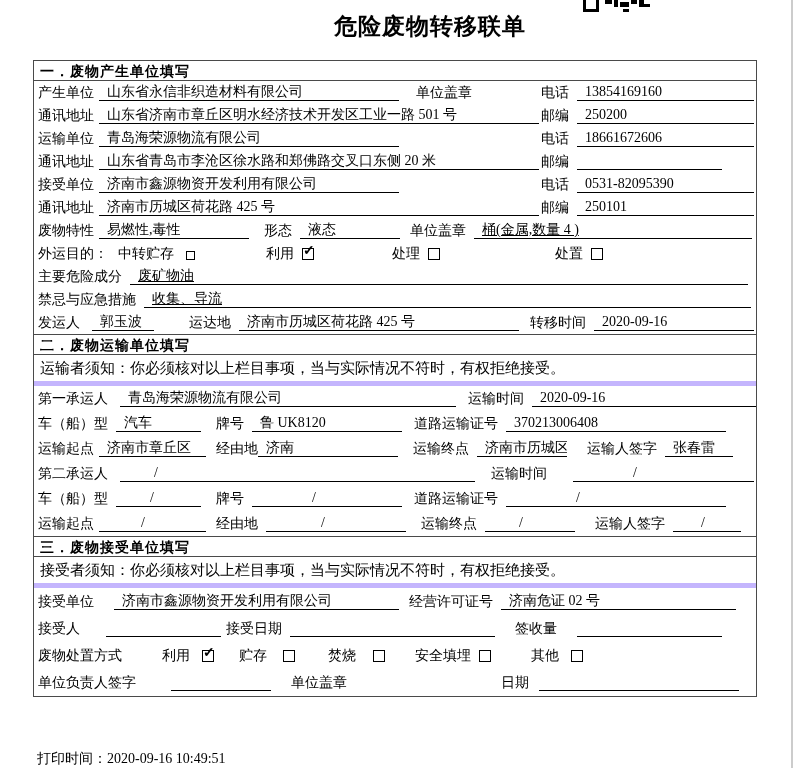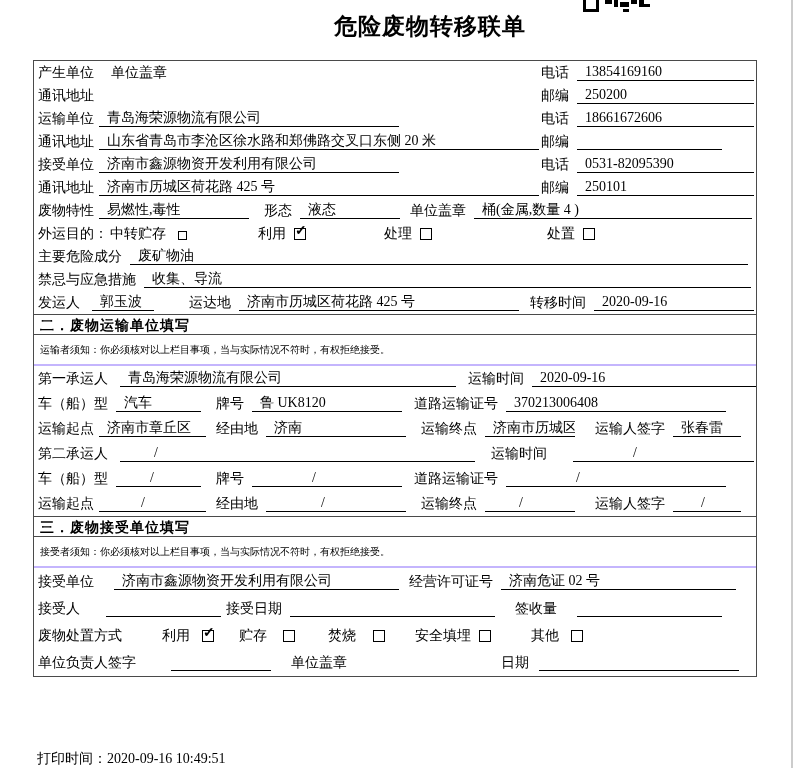--- a/index.html
+++ b/index.html
@@ -15,32 +15,32 @@
   .qr { position:absolute; left:583px; top:0; }
   .footer { position:absolute; left:37px; top:750px; font-size:14px; white-space:nowrap; }
 
   .form { position:absolute; left:33px; top:60px; width:724px; border:1px solid #4a4a4a; background:#fff; }
   .sec { width:100%; }
   .sec + .sec { border-top:1px solid #4a4a4a; }
   .sec-head {
     height:20px; font-size:14px; font-weight:bold; padding:2px 0 0 6px;
     border-bottom:1px solid #4a4a4a; letter-spacing:1px;
   }
-  .notice { height:31px; font-size:10px; display:flex; align-items:center; padding-left:6px; border-bottom:2px solid #c4b5fd; }
+  .notice { height:31px; font-size:15px; display:flex; align-items:center; padding-left:6px; border-bottom:5px solid #c4b5fd; }
 
   .row { display:flex; align-items:flex-end; padding:0 2px 3px 4px; font-size:14px; }
   .s1 .row { height:23px; }
   .s2 .row { height:25px; padding-bottom:4px; }
   .s3 .row { height:27px; padding-bottom:5px; }
   .lbl { white-space:nowrap; flex-shrink:0; line-height:17px; }
   .u {
     border-bottom:1px solid #000; white-space:nowrap; overflow:hidden;
     height:18px; line-height:17px; flex-shrink:0; padding-left:8px;
   }
-  .u.fill { flex:1 1 auto; }
+  .u.fill { flex:1 1 auto;text-decoration:underline; }
   .u.sl { padding-left:34px; }
   .ml-auto { margin-left:auto; }
   .cb {
     width:12px; height:12px; border:1px solid #000; flex-shrink:0;
     margin:0 0 2px 10px; position:relative;
   }
   .cb.sm { width:9px; height:9px; margin-bottom:2px; }
   .chk { position:absolute; left:0px; top:-5px; font-size:14px; font-weight:bold; line-height:14px; }
 </style>
 </head>
@@ -57,30 +57,33 @@
     <rect x="37" y="2" width="9" height="5"></rect>
     <rect x="48" y="0" width="6" height="4"></rect>
     <rect x="56" y="0" width="5" height="7"></rect>
     <rect x="61" y="4" width="6" height="3"></rect>
     <rect x="40" y="9" width="6" height="3"></rect>
   </svg>
 
   <div class="form">
 
     <div class="sec s1">
+      <div class="sec-head">一．废物产生单位填写</div>
 
       <div class="row">
         <span class="lbl">产生单位</span>
+        <span class="u" style="width:300px;margin-left:5px">山东省永信非织造材料有限公司</span>
         <span class="lbl" style="margin-left:17px">单位盖章</span>
         <span class="lbl ml-auto">电话</span>
         <span class="u" style="width:177px;margin-left:8px">13854169160</span>
       </div>
 
       <div class="row">
         <span class="lbl">通讯地址</span>
+        <span class="u" style="width:440px;margin-left:5px">山东省济南市章丘区明水经济技术开发区工业一路 501 号</span>
         <span class="lbl ml-auto">邮编</span>
         <span class="u" style="width:177px;margin-left:8px">250200</span>
       </div>
 
       <div class="row">
         <span class="lbl">运输单位</span>
         <span class="u" style="width:300px;margin-left:5px">青岛海荣源物流有限公司</span>
         <span class="lbl ml-auto">电话</span>
         <span class="u" style="width:177px;margin-left:8px">18661672606</span>
       </div>
@@ -111,21 +114,21 @@
         <span class="lbl">废物特性</span>
         <span class="u" style="width:150px;margin-left:5px">易燃性,毒性</span>
         <span class="lbl" style="margin-left:15px">形态</span>
         <span class="u" style="width:100px;margin-left:8px">液态</span>
         <span class="lbl" style="margin-left:10px">单位盖章</span>
         <span class="u fill" style="margin-left:8px;margin-right:2px">桶(金属,数量 4 )</span>
       </div>
 
       <div class="row">
         <span class="lbl">外运目的：</span>
-        <span class="lbl" style="margin-left:2px">中转贮存</span>
+        <span class="lbl" style="margin-left:10px">中转贮存</span>
         <span class="cb sm" style="margin-left:12px"></span>
         <span class="lbl" style="margin-left:71px">利用</span>
         <span class="cb" style="margin-left:8px">
             <span class="chk">✓</span>
           </span>
         <span class="lbl" style="margin-left:78px">处理</span>
         <span class="cb" style="margin-left:8px"></span>
         <span class="lbl" style="margin-left:115px">处置</span>
         <span class="cb" style="margin-left:8px"></span>
       </div>
@@ -168,21 +171,21 @@
         <span class="lbl" style="margin-left:15px">牌号</span>
         <span class="u" style="width:150px;margin-left:8px">鲁 UK8120</span>
         <span class="lbl" style="margin-left:12px">道路运输证号</span>
         <span class="u" style="width:220px;margin-left:8px">370213006408</span>
       </div>
 
       <div class="row">
         <span class="lbl">运输起点</span>
         <span class="u" style="width:107px;margin-left:5px">济南市章丘区</span>
         <span class="lbl" style="margin-left:10px">经由地</span>
-        <span class="u" style="width:140px;margin-left:8px">济南</span>
+        <span class="u" style="width:140px;">济南</span>
         <span class="lbl" style="margin-left:15px">运输终点</span>
         <span class="u" style="width:90px;margin-left:8px">济南市历城区</span>
         <span class="lbl" style="margin-left:20px">运输人签字</span>
         <span class="u" style="width:68px;margin-left:8px">张春雷</span>
       </div>
 
       <div class="row">
         <span class="lbl">第二承运人</span>
         <span class="u sl" style="width:355px;margin-left:12px">/</span>
         <span class="lbl" style="margin-left:16px">运输时间</span>

